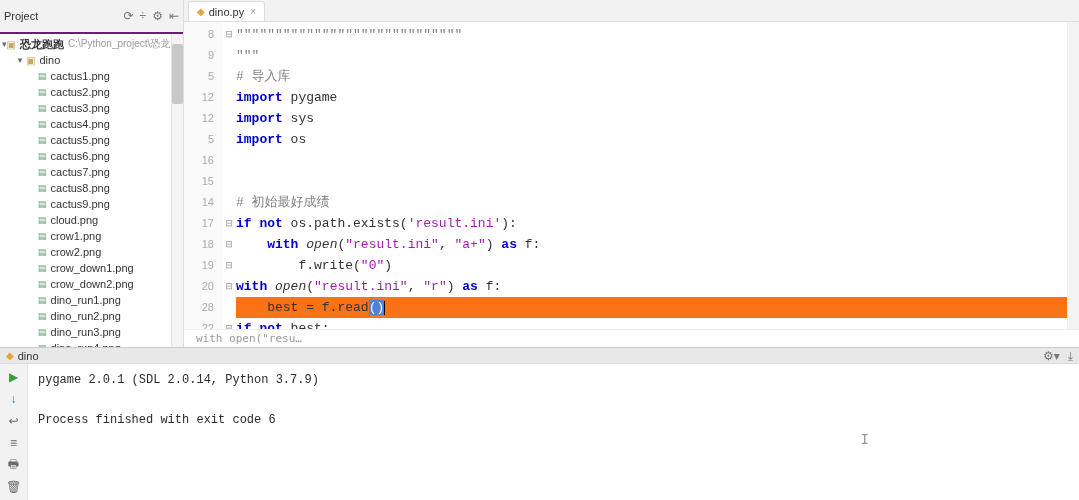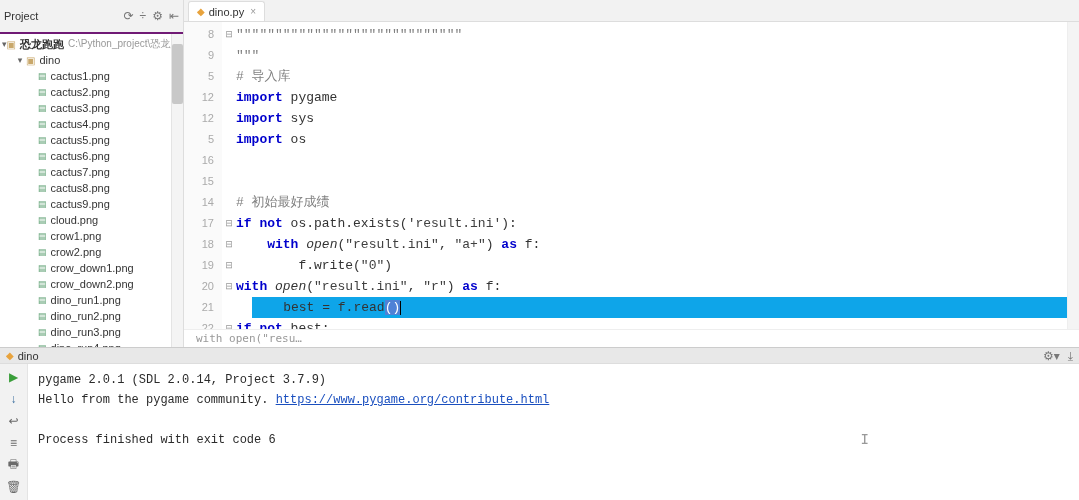--- a/index.html
+++ b/index.html
@@ -25,23 +25,23 @@
   .tab { height:20px; background:#fff; border:1px solid #ddd; border-bottom:none; padding:0 8px; display:flex; align-items:center; font-size:11px; border-radius:3px 3px 0 0; margin-left:4px; }
   .tab .py-icon { color:#e8a33d; margin-right:4px; font-size:10px; }
   .tab .close { margin-left:6px; color:#999; font-size:10px; cursor:pointer; }
   .code-area { flex:1; display:flex; overflow:hidden; position:relative; }
   .gutter { width:38px; background:#fafafa; color:#aaa; text-align:right; padding-top:2px; }
   .gutter .ln { height:21px; padding-right:8px; font-size:11px; line-height:21px; }
   .foldcol { width:14px; background:#fff; padding-top:2px; }
   .foldcol .fc { height:21px; line-height:21px; text-align:center; font-size:9px; color:#999; }
   .code { flex:1; font-family: Consolas, "Courier New", monospace; font-size:13px; line-height:21px; padding-top:2px; white-space:pre; overflow:hidden; }
   .code .cl { height:21px; }
-  .cur-line { background:#0ea5e9;margin-left:16px; }
+  .cur-line { background:#f97316; }
   .kw { color:#0000cc; font-weight:bold; }
-  .str { color:#404040; }
+  .str { color:#a21caf; }
   .cmt { color:#808080; }
   .fn { font-style:italic;margin-top:14px; }
   .sel { background:#4f81d6; color:#fff; }
   .caret { display:inline-block; width:1px; height:14px; background:#000; vertical-align:middle; }
   .breadcrumb { height:18px; border-top:1px solid #eee; font-size:11px; color:#999; padding-left:12px; display:flex; align-items:center; font-family: Consolas, monospace; }
   .editor-scroll { width:12px; background:#f4f4f4; border-left:1px solid #eee; }
   
   .console { height:153px; background:#fff; border-top:1px solid #ccc; display:flex; flex-direction:column; }
   .console-header { height:20px; background:#e8e8e8; border-bottom:1px solid #ddd; display:flex; align-items:center; padding:0 6px; font-size:11px; }
   .console-header .pyi { color:#e8a33d; margin-right:4px; font-size:10px; }
@@ -122,21 +122,21 @@
           <div class="ln">12</div>
           <div class="ln">12</div>
           <div class="ln">5</div>
           <div class="ln">16</div>
           <div class="ln">15</div>
           <div class="ln">14</div>
           <div class="ln">17</div>
           <div class="ln">18</div>
           <div class="ln">19</div>
           <div class="ln">20</div>
-          <div class="ln">21</div>
+          <div class="ln">28</div>
           <div class="ln">22</div>
         </div>
       <div class="foldcol" id="foldcol">
           <div class="fc">⊟</div>
           <div class="fc"></div>
           <div class="fc"></div>
           <div class="fc"></div>
           <div class="fc"></div>
           <div class="fc"></div>
           <div class="fc"></div>
@@ -168,19 +168,18 @@
     <div class="console-toolbar" id="ctoolbar">
         <div class="tb green">▶</div>
         <div class="tb blue">↓</div>
         <div class="tb ">↩</div>
         <div class="tb ">≡</div>
         <div class="tb ">🖶</div>
         <div class="tb ">🗑</div>
       </div>
     <div class="console-out" id="cout">
       <span class="ibeam">𝙸</span>
-        <div class="c-norm">pygame 2.0.1 (SDL 2.0.14, Project 3.7.9)</div>
-        <div class="c-norm">Hello from the pygame community. <span class="c-link">https://www.pygame.org/contribute.html</span></div>
+        <div class="c-norm">pygame 2.0.1 (SDL 2.0.14, Python 3.7.9)</div>
         <div class="c-norm">&nbsp;</div>
         <div class="c-norm">Process finished with exit code 6</div>
       </div>
   </div>
 </div>
 
 </body></html>

